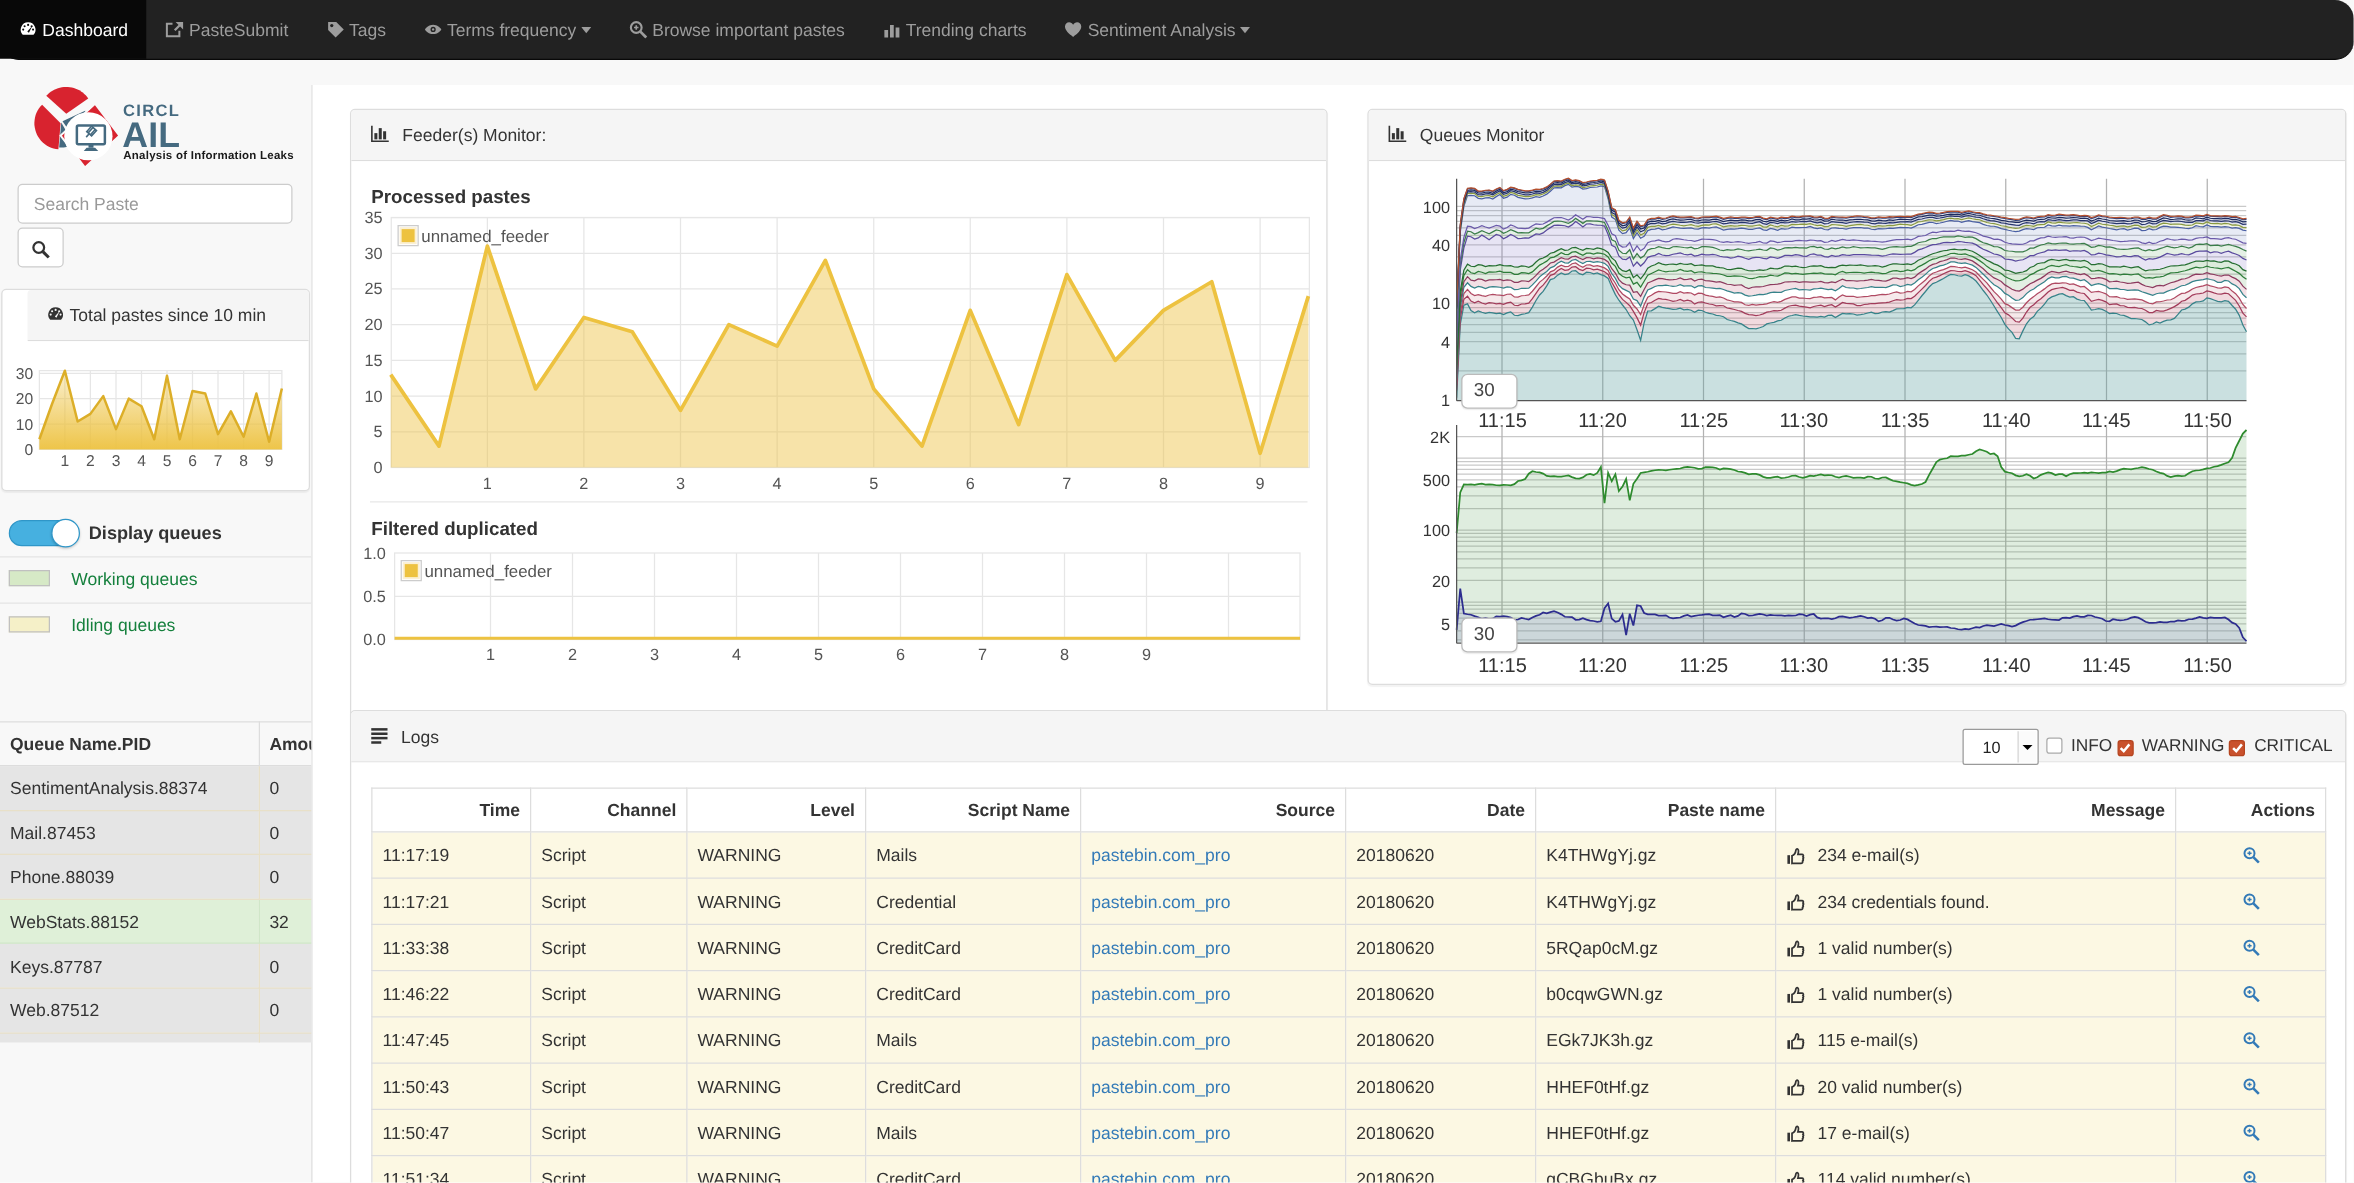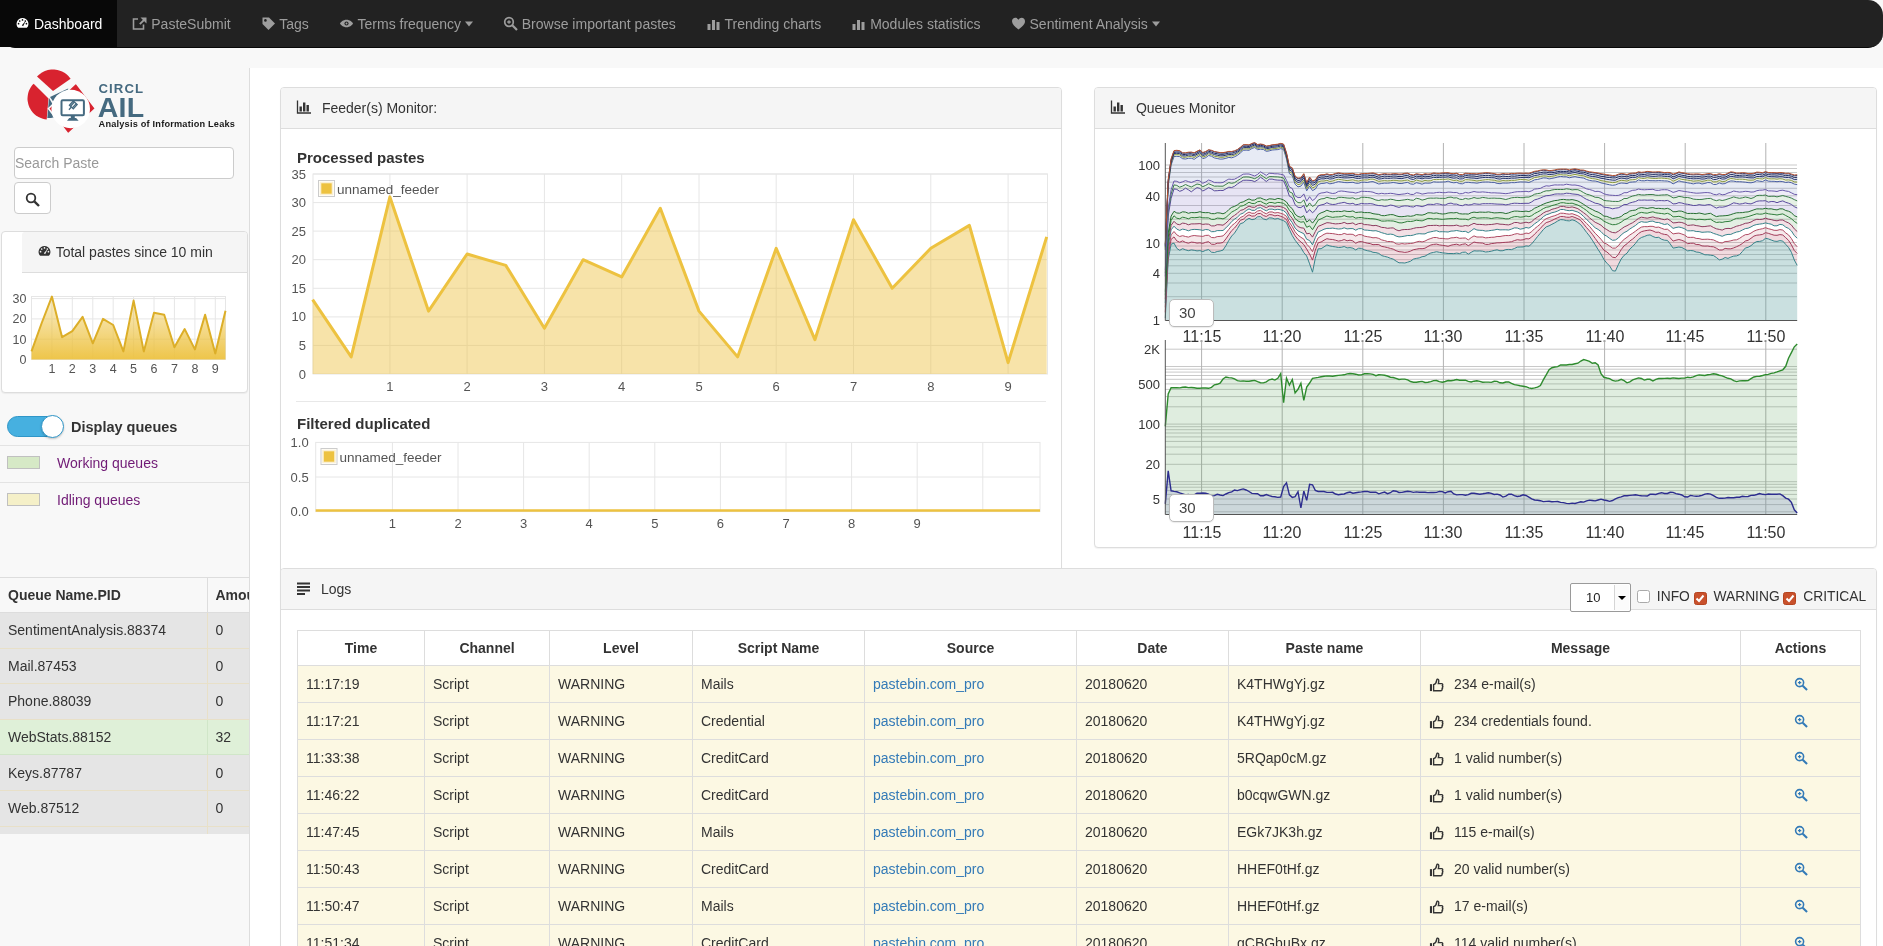--- a/index.html
+++ b/index.html
@@ -2,42 +2,42 @@
 <html><head><meta charset="utf-8"><style>
 * { box-sizing: border-box; margin:0; padding:0; }
 body { width:1883px; height:946px; overflow:hidden; font-family:"Liberation Sans", sans-serif; font-size:14px; color:#333; background:#f8f8f8; position:relative; }
 #navbar { position:absolute; left:0; top:0; width:1883px; height:48px; background:#222; border-bottom:1px solid #080808; display:flex;border-radius:15px; }
 .ni { line-height:48px; padding:0 15px; color:#9d9d9d; font-size:14px; white-space:nowrap; }
 .ni.active { background:#080808; color:#fff; }
 #pagewrap { position:absolute; left:249px; top:68px; width:1634px; height:878px; background:#fff; border-left:1px solid #ddd; }
 #sidebar { position:absolute; left:0; top:48px; width:249px; height:786px; background:#f8f8f8; overflow:hidden; }
 .panel { position:absolute; background:#fff; border:1px solid #ddd; border-radius:4px; box-shadow:0 1px 1px rgba(0,0,0,.05); }
 .phead { height:41px; background:#f5f5f5; border-bottom:1px solid #ddd; border-radius:3px 3px 0 0; padding:10px 15px; color:#333; font-size:14px; line-height:21px; }
-.srch { position:absolute; left:14px; top:99px; width:219.5px; height:32px; background:#fff; border:1px solid #ccc; border-radius:4px; color:#999; font-size:14px; line-height:30px; padding-left:0; }
+.srch { position:absolute; left:14px; top:99px; width:219.5px; height:32px; background:#fff; border:1px solid #ccc; border-radius:4px; color:#999; font-size:14px; line-height:30px; padding-left:12px; }
 .sbtn { position:absolute; left:14px; top:134px; width:37px; height:32px; background:#fff; border:1px solid #ccc; border-radius:4px; text-align:center; line-height:34px; }
 #spanel { left:1px; top:183px; width:247px; height:162px;padding-left:20px; }
 .toggle { position:absolute; left:7px; top:368px; width:56px; height:21px; background:#46b0e0; border:1px solid #2f96c8; border-radius:11px; }
 .knob { position:absolute; right:-2px; top:-2px; width:23px; height:23px; background:#fff; border:1px solid #2f96c8; border-radius:50%; box-shadow:0 1px 2px rgba(0,0,0,.2); }
 .dq { position:absolute; left:71px; top:371px; font-weight:bold; font-size:14.5px; }
 .legrow { position:absolute; left:0; width:249px; height:37px; border-top:1px solid #e3e3e3; }
 .sw { position:absolute; left:7px; top:10px; width:33px; height:13px; border:1px solid #c0c0c0; }
-.legtxt { position:absolute; left:57px; top:9px; font-size:14px; color:#701a75; }
+.legtxt { position:absolute; left:57px; top:9px; font-size:14px; color:#15803d; }
 #qtable { position:absolute; left:0; top:529px; width:270px; border-collapse:collapse; table-layout:fixed; }
 #qtable th { text-align:left; font-size:14px; color:#333; padding:8px 8px 8px 8px; border-top:1px solid #ddd; border-bottom:1px solid #ddd; height:35px; background:#f8f8f8; font-weight:bold; }
 #qtable td { font-size:14px; color:#333; padding:8px; height:35.6px; border-bottom:1px solid #e8e0c8; }
 #qtable td.qn { width:207px; border-right:1px solid #e8e0c8; }
 #qtable tr.w td { background:#e5e5e5; }
 #qtable tr.g td { background:#dff0d8; border-color:#d0e6c8; }
 #feeder { left:280px; top:87px; width:782px; height:515px; }
 #qmon { left:1094px; top:87px; width:783px; height:461px; }
 #logs { left:280px; top:568px; width:1597px; height:401px; }
 .ctitle { position:absolute; font-weight:bold; font-size:15px; color:#333; }
 .sep { position:absolute; left:15px; top:313px; width:750px; border-top:1px solid #e8e8e8; }
 #ltable { position:absolute; left:16px; top:61px; width:1564px; border-collapse:collapse; table-layout:fixed; }
-#ltable th { text-align:center; font-weight:bold; font-size:14px; padding:8px; border:1px solid #ddd; height:35px; }
+#ltable th { text-align:right; font-weight:bold; font-size:14px; padding:8px; border:1px solid #ddd; height:35px; }
 #ltable td { font-size:14px; padding:8px; border:1px solid #ddd; height:37px; background:#fcf8e3; }
 .lnk { color:#337ab7; }
 .cb { display:inline-block; width:13px; height:13px; border:1px solid #aaa; background:#fff; border-radius:2.5px; vertical-align:-2px; margin-right:3px; }
 .cb.on { background:#c9512c; border-color:#b5441f; text-align:center; line-height:8px; }
 .sel { position:absolute; left:1289px; top:14px; width:61px; height:29px; background:#fff; border:1px solid #9a9a9a; border-radius:2px; font-size:13px; line-height:27px; color:#222; }
 .sel .arr { position:absolute; right:1px; top:1px; bottom:1px; width:15px; background:#fbfbfb; border-left:1px solid #d5d5d5; }
 .sel .arr:after { content:""; position:absolute; left:3px; top:11px; border:4px solid transparent; border-top-color:#000; }
 .fchk { position:absolute; left:1356px; top:20px; font-size:13.8px; color:#333; white-space:nowrap; }
 .box30 { position:absolute; width:45px; height:28px; background:#fff; border:1px solid #bbb; border-radius:5px; font-size:15px; color:#444; line-height:26px; padding-left:9px; box-shadow:0 1px 1px rgba(0,0,0,.08); }
 </style></head>
@@ -212,25 +212,20 @@
     <div class="ni"><svg width="15" height="15" viewBox="0 0 15 15" style="vertical-align:-2px;bg:#222;">
         <circle cx="6" cy="6" r="4.3" fill="none" stroke="#9d9d9d" stroke-width="1.7"></circle>
         <path d="M9.3 9.3L14 14" stroke="#9d9d9d" stroke-width="2.2"></path>
         <path d="M6 4.2v3.6M4.2 6h3.6" stroke="#9d9d9d" stroke-width="1.3"></path>
       </svg> <span>Browse important pastes</span></div>
     <div class="ni"><svg width="15" height="15" viewBox="0 0 14 15" style="vertical-align:-2px;bg:#222;">
         <rect x="1" y="8" width="3" height="6" fill="#9d9d9d"></rect>
         <rect x="5.5" y="4" width="3" height="10" fill="#9d9d9d"></rect>
         <rect x="10" y="6" width="3" height="8" fill="#9d9d9d"></rect>
       </svg> <span>Trending charts</span></div>
-    <div class="ni"><svg width="15" height="15" viewBox="0 0 14 15" style="vertical-align:-2px;bg:#222;">
-        <rect x="1" y="8" width="3" height="6" fill="#9d9d9d"></rect>
-        <rect x="5.5" y="4" width="3" height="10" fill="#9d9d9d"></rect>
-        <rect x="10" y="6" width="3" height="8" fill="#9d9d9d"></rect>
-      </svg> <span>Modules statistics</span></div>
     <div class="ni"><svg width="15" height="15" viewBox="0 0 15 15" style="vertical-align:-2px;bg:#222;">
         <path d="M7.5 13.5C4 10.8 1 8.3 1 5.2 1 3.2 2.5 1.8 4.3 1.8c1.3 0 2.6.8 3.2 2 .6-1.2 1.9-2 3.2-2 1.8 0 3.3 1.4 3.3 3.4 0 3.1-3 5.6-6.5 8.3z" fill="#9d9d9d"></path>
       </svg> <span>Sentiment Analysis</span> <svg width="8" height="8" viewBox="0 0 8 5" style="vertical-align:-2px;vertical-align:1px;">
         <path d="M0 0h8L4 5z" fill="#9d9d9d"></path>
       </svg></div>
   </div>
 <div class="panel" id="feeder">
   <div class="phead"><svg width="16" height="16" viewBox="0 0 16 15" style="vertical-align:-2px;margin-right:6px;">
         <path d="M1.5 1v12.5H15" stroke="#333" stroke-width="1.3" fill="none"></path>
         <rect x="3.5" y="7" width="2.4" height="5" fill="#333"></rect>

